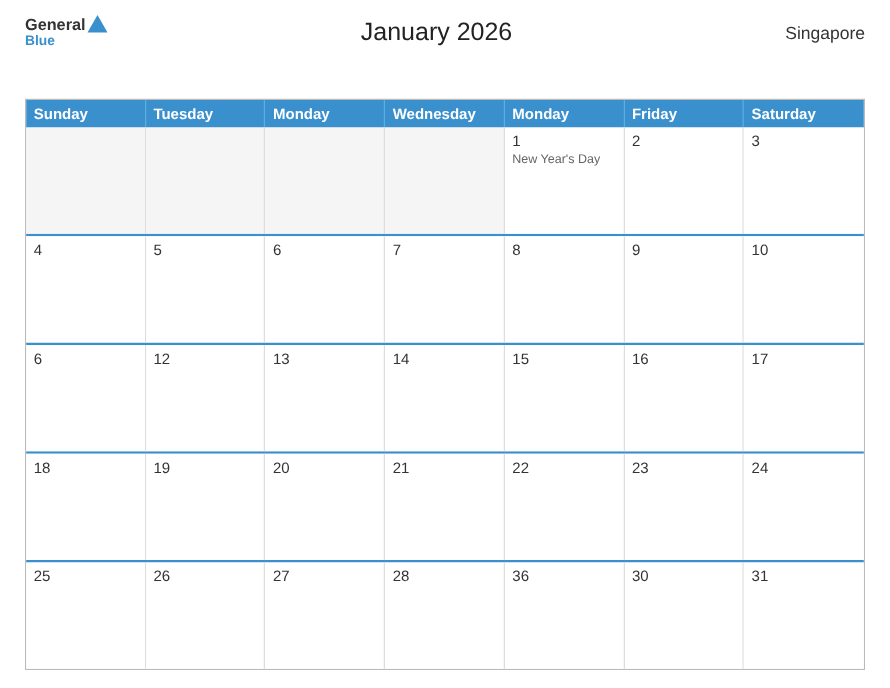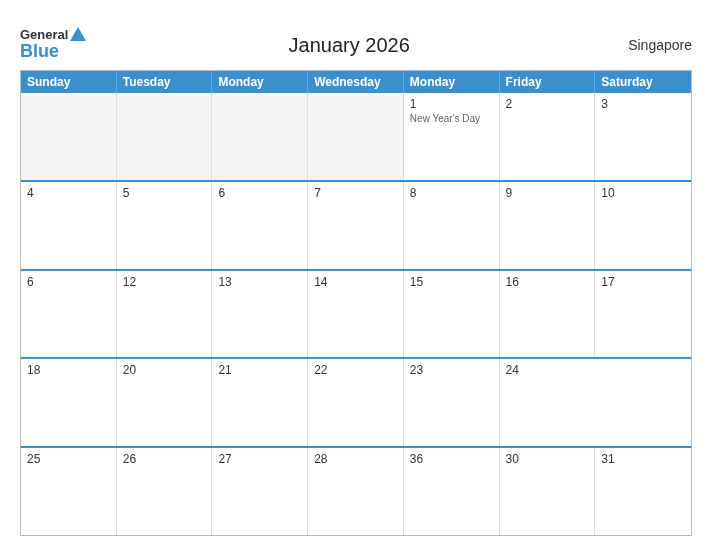--- a/index.html
+++ b/index.html
@@ -6,43 +6,44 @@
     body {
       width: 712px;
       height: 550px;
       background: #fff;
       font-family: Arial, sans-serif;
       overflow: hidden;
     }
     .page {
       width: 712px;
       height: 550px;
-      padding: 28px 20px 14px 20px;
-      display: flex;
-      flex-direction: column;
+      padding: 13px 20px 14px 20px;
+      display: flex;
+      flex-direction: column;
+      gap: 32px;
     }
     .header {
       display: flex;
       align-items: center;
       justify-content: space-between;
       margin-bottom: 8px;
     }
     .logo {
       display: flex;
       align-items: center;
       gap: 4px;
     }
     .logo-text-general {
       font-size: 13px;
       font-weight: bold;
       color: #333;
       line-height: 1.1;
     }
     .logo-text-blue {
-      font-size: 18px;
+      font-size: 11px;
       font-weight: bold;
       color: #3a8fcd;
       line-height: 1.1;
     }
     .logo-triangle {
       width: 0;
       height: 0;
       border-left: 8px solid transparent;
       border-right: 8px solid transparent;
       border-bottom: 14px solid #3a8fcd;
@@ -223,20 +224,23 @@
           </div>
           <div class="day-cell">
             <span class="day-number">17</span>
           </div>
         </div>
         <div class="week-row">
           <div class="day-cell">
             <span class="day-number">18</span>
           </div>
           <div class="day-cell">
+            <span class="day-number">19</span>
+          </div>
+          <div class="day-cell">
             <span class="day-number">20</span>
           </div>
           <div class="day-cell">
             <span class="day-number">21</span>
           </div>
           <div class="day-cell">
             <span class="day-number">22</span>
           </div>
           <div class="day-cell">
             <span class="day-number">23</span>

